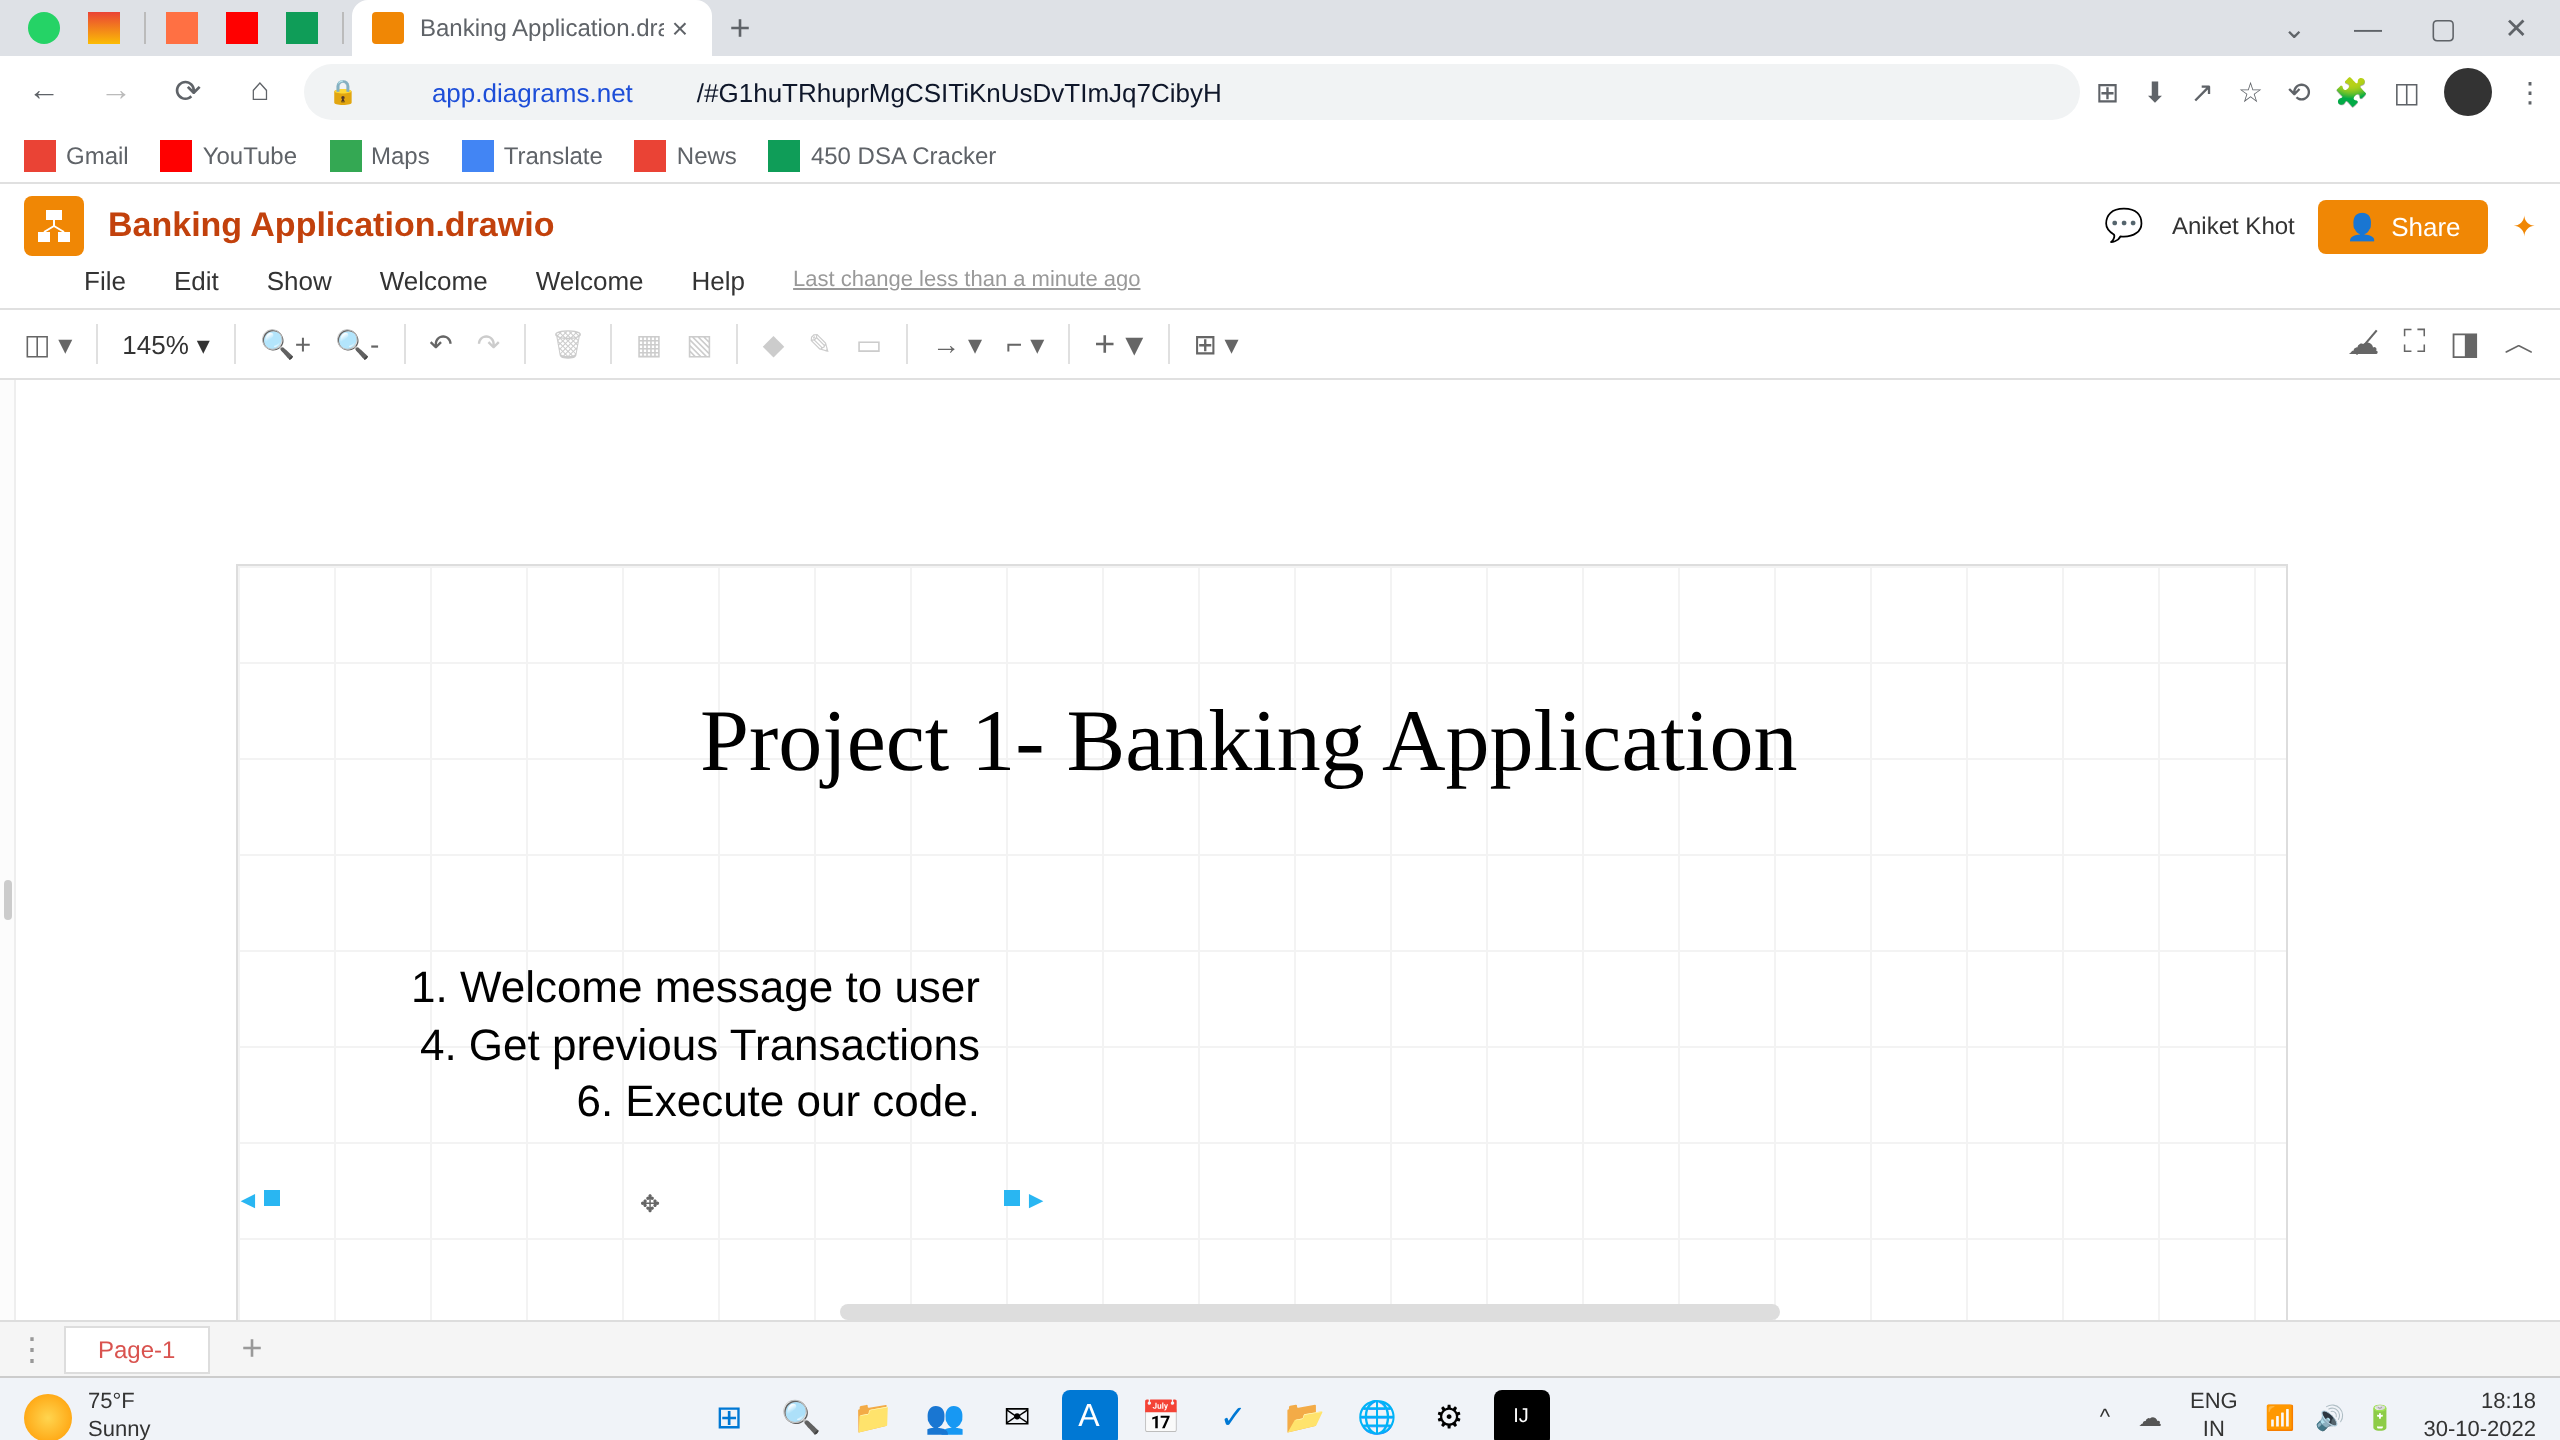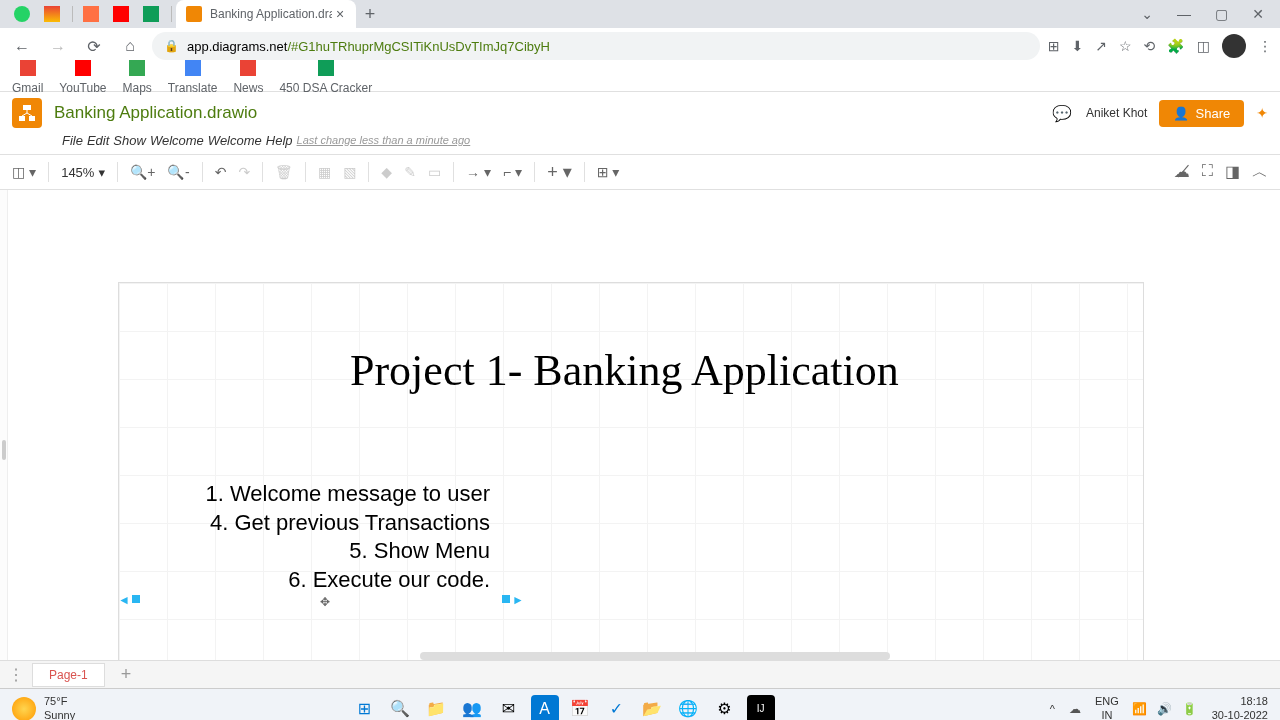--- a/index.html
+++ b/index.html
@@ -15,40 +15,40 @@
 .active-tab .tab-title { flex: 1; white-space: nowrap; overflow: hidden; }
 .active-tab .tab-close { width: 16px; height: 16px; font-size: 14px; color: #5f6368; text-align: center; cursor: pointer; }
 .new-tab { width: 28px; height: 28px; display: flex; align-items: center; justify-content: center; font-size: 18px; color: #5f6368; cursor: pointer; }
 .window-controls { margin-left: auto; display: flex; gap: 24px; padding-right: 8px; color: #5f6368; font-size: 14px; }
 
 .address-bar { height: 36px; background: #fff; display: flex; align-items: center; padding: 0 8px; gap: 8px; }
 .nav-btn { width: 28px; height: 28px; display: flex; align-items: center; justify-content: center; color: #5f6368; cursor: pointer; }
 .nav-btn.disabled { color: #bbb; }
 .url-bar { flex: 1; height: 28px; background: #f1f3f4; border-radius: 14px; display: flex; align-items: center; padding: 0 12px; font-size: 13px; color: #202124; }
 .lock-icon { color: #5f6368; margin-right: 8px; font-size: 12px; }
-.url-host { color: #000000; }
-.url-path { color: #4d7c0f; }
+.url-host { color: #1d4ed8; margin-left: 29px; }
+.url-path { color: #0f172a; padding-left: 32px; }
 .toolbar-icons { display: flex; gap: 12px; color: #5f6368; font-size: 14px; align-items: center; }
 .avatar { width: 24px; height: 24px; background: #333; border-radius: 50%; }
 
 .bookmarks-bar { height: 28px; background: #fff; display: flex; align-items: center; padding: 0 12px; gap: 16px; border-bottom: 1px solid #e0e0e0; font-size: 12px; color: #5f6368; }
-.bookmark { display: flex; align-items: center; gap: 5px; cursor: pointer; flex-direction: column; }
+.bookmark { display: flex; align-items: center; gap: 5px; cursor: pointer; }
 .bookmark-icon { width: 16px; height: 16px; display: inline-block; }
 
 
 .app-header { height: 42px; display: flex; align-items: center; padding: 0 12px; gap: 12px; }
 .app-logo { width: 30px; height: 30px; background: #f08705; border-radius: 4px; display: flex; align-items: center; justify-content: center; color: white; font-size: 16px; }
 .app-title-section { flex: 1; }
-.app-title { font-size: 17px; color: #4d7c0f; }
+.app-title { font-size: 17px; color: #c2410c; font-weight: bold; }
 .app-user { font-size: 12px; color: #333; }
 .share-btn { background: #f08705; color: #fff; border: none; padding: 6px 14px; border-radius: 4px; font-size: 13px; cursor: pointer; display: flex; align-items: center; gap: 6px; }
 .comment-btn { width: 24px; height: 24px; display: flex; align-items: center; justify-content: center; color: #666; cursor: pointer; }
 .tips-icon { color: #f08705; font-size: 14px; }
 
-.app-menus { height: 20px; display: flex; align-items: center; padding: 0 62px; gap: 4px; font-size: 13px; color: #333; margin-top: -4px; font-style: italic; }
+.app-menus { height: 20px; display: flex; align-items: center; padding: 0 42px; gap: 24px; font-size: 13px; color: #333; margin-top: -4px; }
 .app-menus span { cursor: pointer; }
 .last-change { color: #999; font-size: 11px; text-decoration: underline; }
 
 .app-toolbar { height: 36px; border-top: 1px solid #e0e0e0; border-bottom: 1px solid #e0e0e0; display: flex; align-items: center; padding: 0 12px; gap: 12px; margin-top: 4px; }
 .toolbar-sep { width: 1px; height: 20px; background: #e0e0e0; }
 .toolbar-btn { color: #666; cursor: pointer; display: flex; align-items: center; font-size: 14px; }
 .toolbar-btn.disabled { color: #ccc; }
 .zoom-level { font-size: 13px; color: #333; display: flex; align-items: center; gap: 4px; }
 .toolbar-right { margin-left: auto; display: flex; gap: 12px; color: #666; }
 
@@ -244,21 +244,20 @@
 </div>
 
 <div class="canvas-container">
   <div class="canvas-sidebar"></div>
   <div class="page-bg"></div>
   <div class="diagram-title">Project 1- Banking Application</div>
   <div class="diagram-list">
     <div>1. Welcome message to user</div>
     <div></div>
     <div>4. Get previous Transactions</div>
-    <div>5. Show Menu</div>
     <div>6. Execute our code.</div>
   </div>
   <div class="selection-handles">
     <span class="arrow-handle al">◄</span>
     <span class="handle hl"></span>
     <span class="handle hr"></span>
     <span class="arrow-handle ar">►</span>
   </div>
   <div class="move-cursor">✥</div>
   <div class="h-scrollbar"></div>

